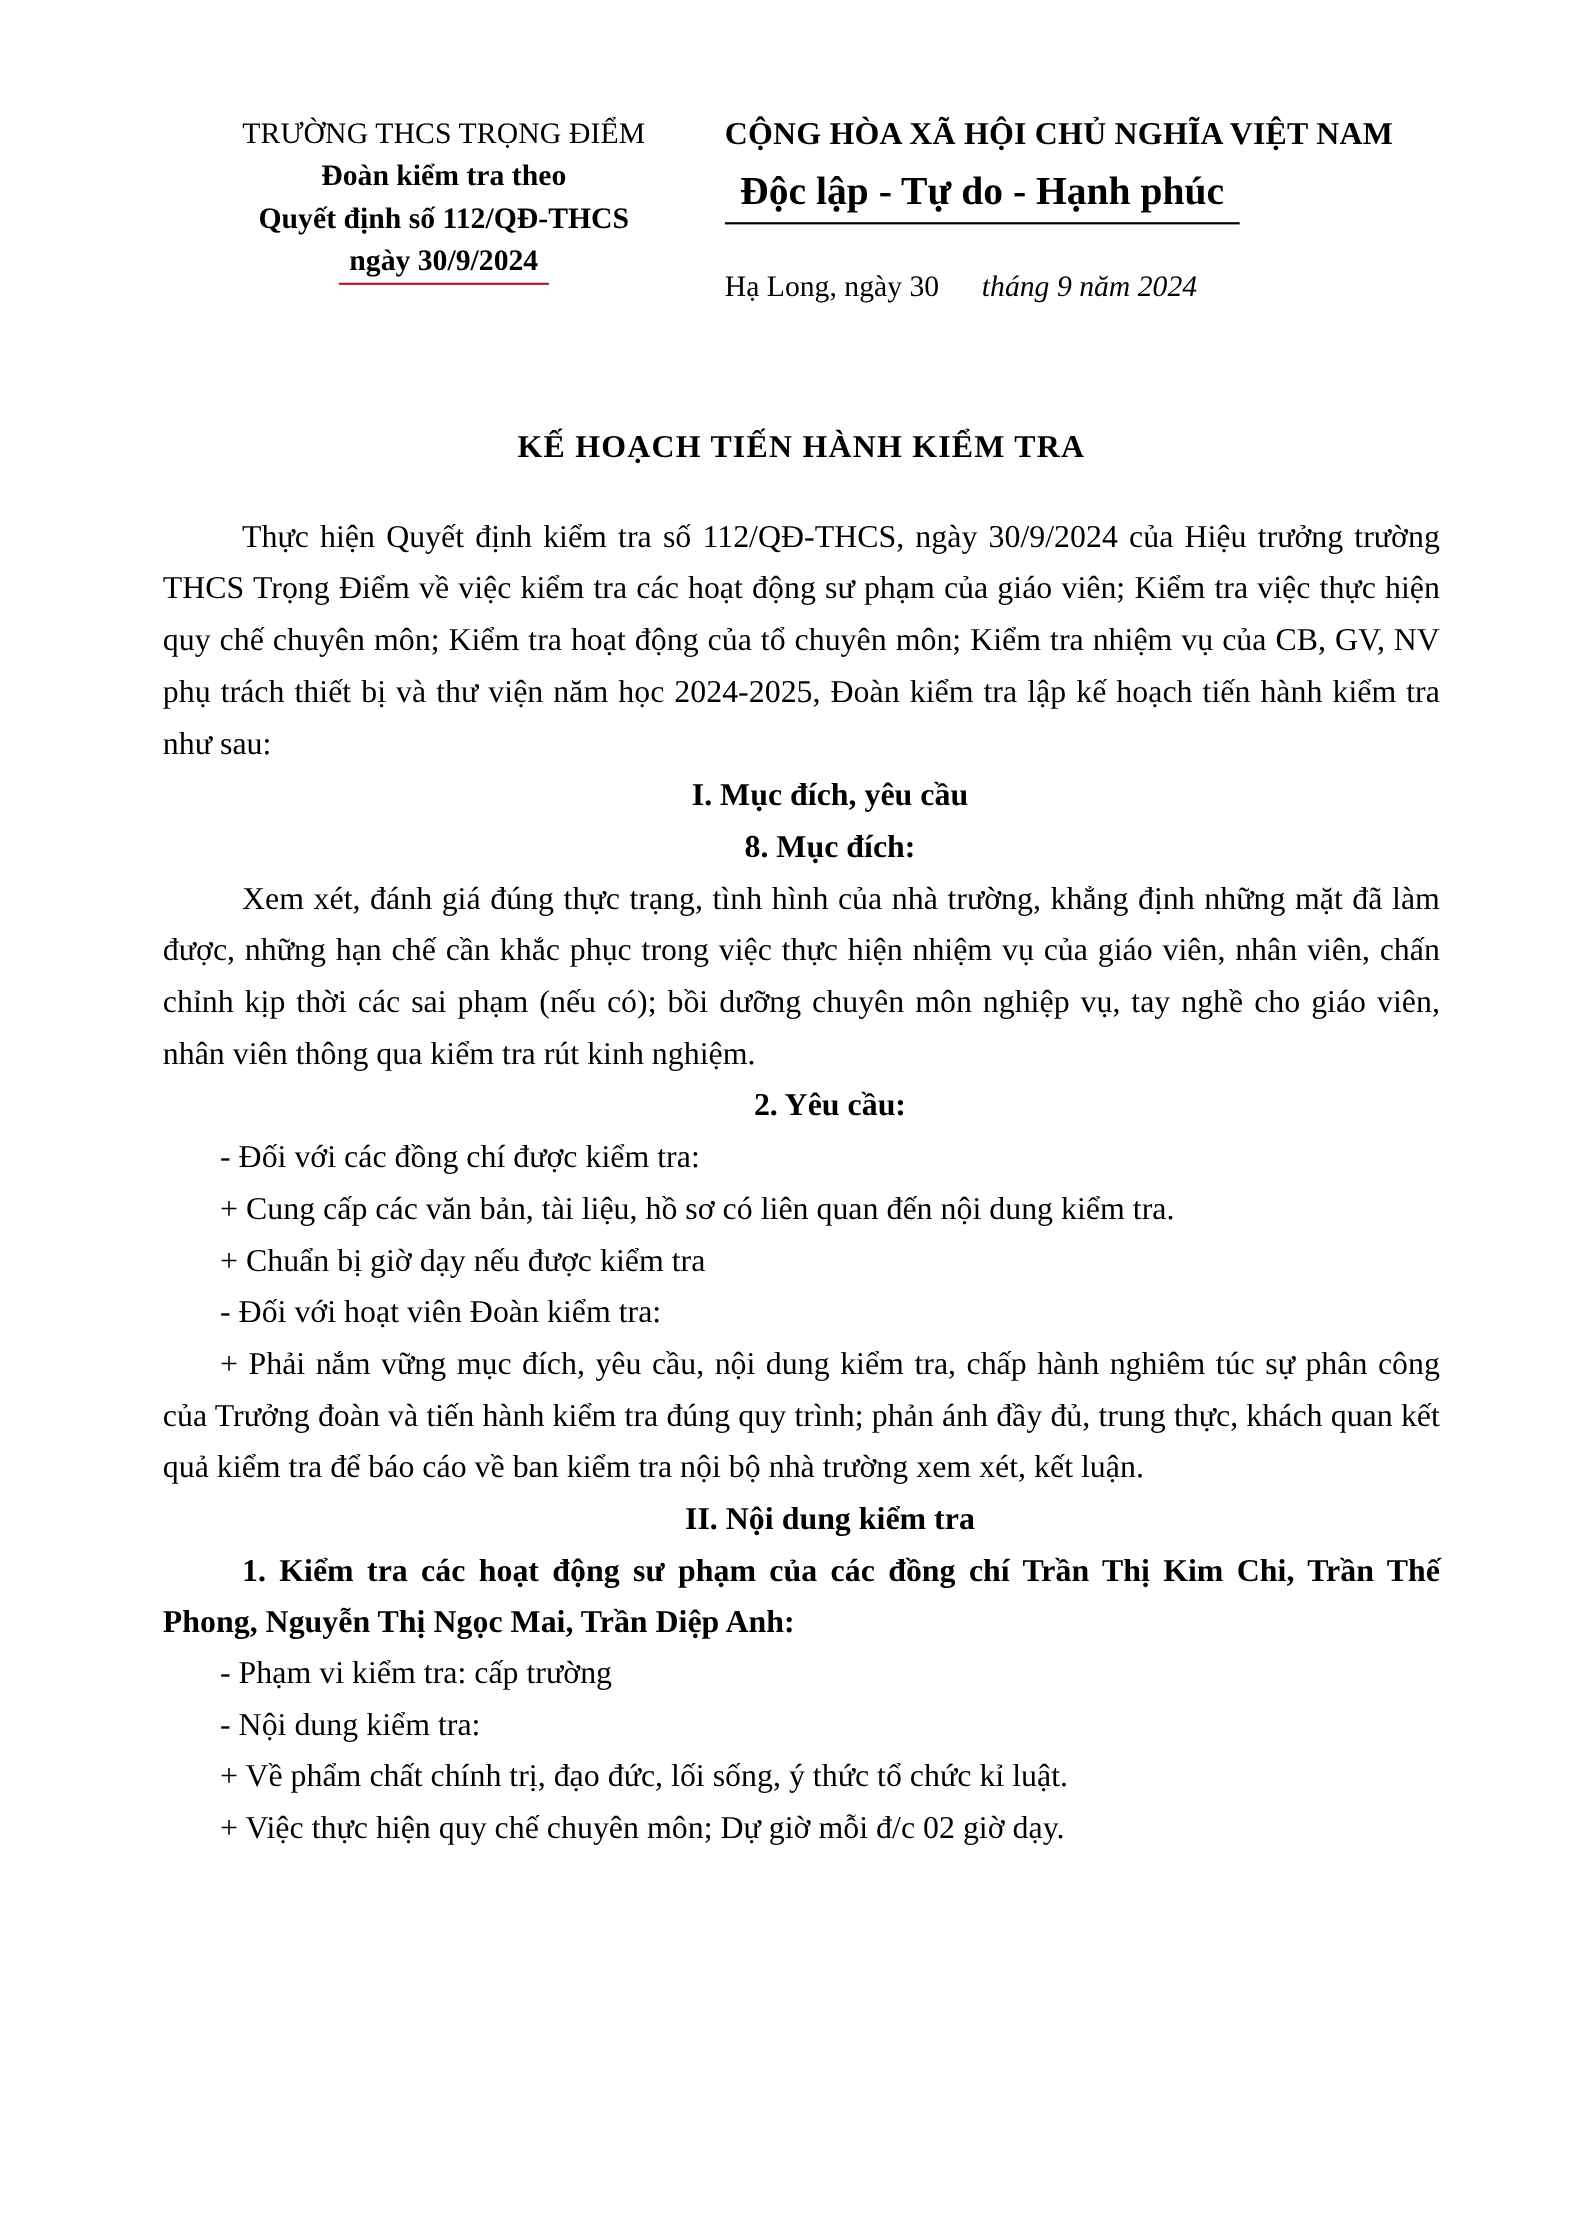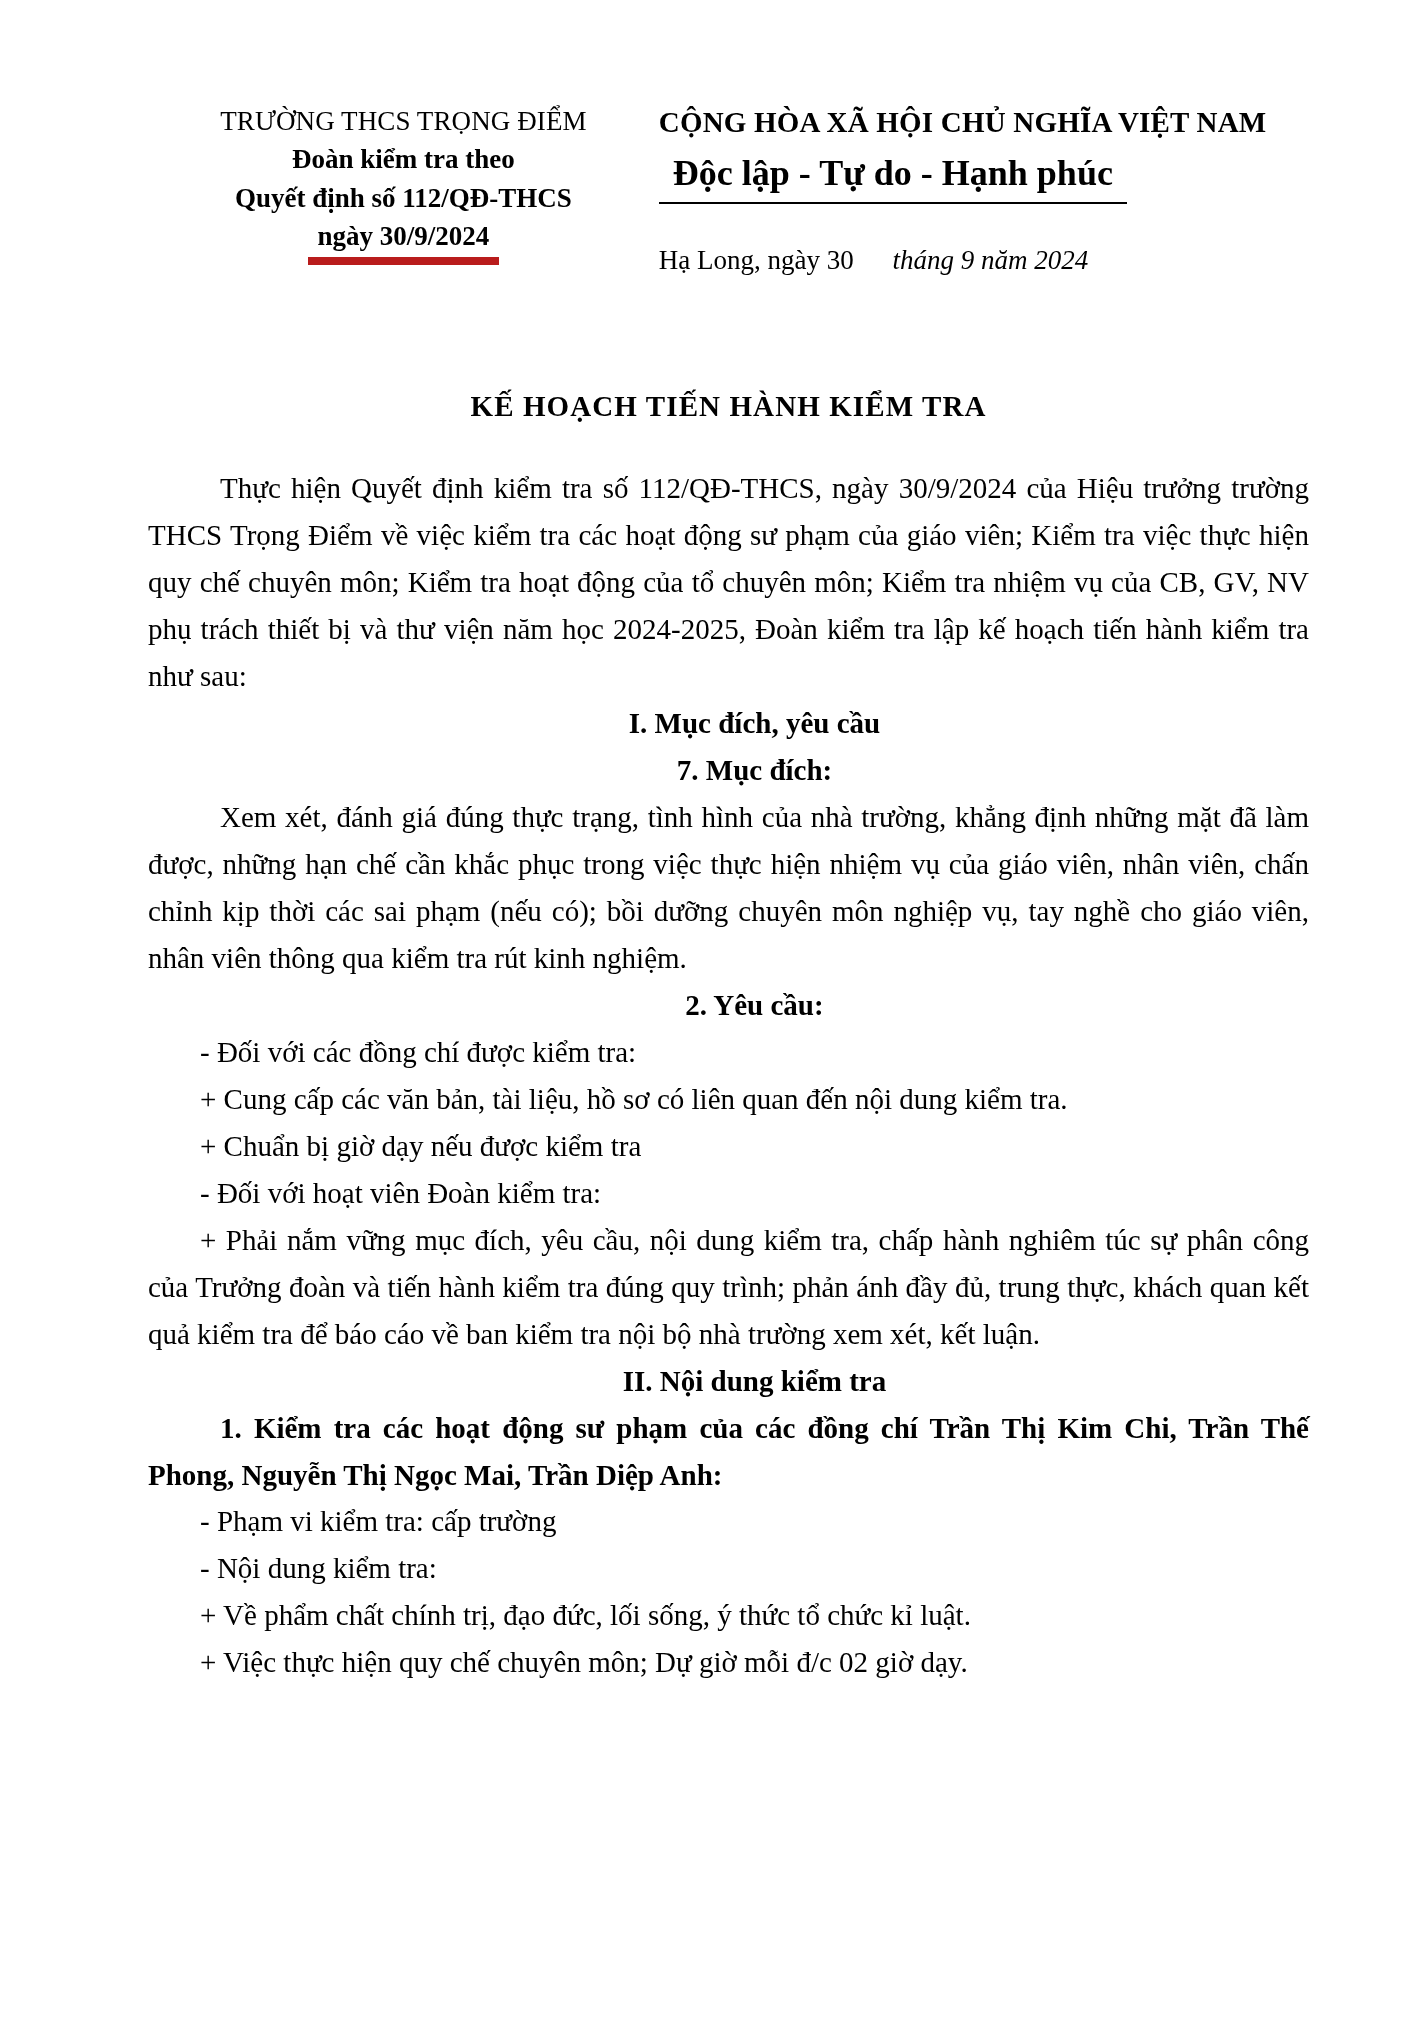--- a/index.html
+++ b/index.html
@@ -49,21 +49,21 @@
     white-space: nowrap;
   }
   .org-sub {
     font-size: 27px;
     font-weight: bold;
     line-height: 1.42;
     white-space: nowrap;
   }
   .org-sub.last {
     display: inline-block;
-    border-bottom: 8px solid #b91c1c;
+    border-bottom: 2px solid #b91c1c;
     padding: 0 10px 2px 10px;
   }
   .nation-title {
     font-size: 29px;
     font-weight: bold;
     line-height: 1.42;
     white-space: nowrap;
     letter-spacing: 0.2px;
   }
   .nation-motto {
@@ -160,21 +160,21 @@
   </div>
 
   <div class="doc-title">KẾ HOẠCH TIẾN HÀNH KIỂM TRA</div>
 
   <div class="doc-body">
 
     <p class="p indent just">Thực hiện Quyết định kiểm tra số 112/QĐ-THCS, ngày 30/9/2024 của Hiệu trưởng trường THCS Trọng Điểm về việc kiểm tra các hoạt động sư phạm của giáo viên; Kiểm tra việc thực  hiện quy chế chuyên môn; Kiểm tra hoạt động của tổ chuyên môn; Kiểm tra nhiệm vụ của CB, GV, NV phụ trách thiết bị và thư viện năm học 2024-2025, Đoàn kiểm tra lập kế hoạch tiến hành kiểm tra như sau:</p>
 
     <p class="heading">I. Mục đích, yêu cầu</p>
 
-    <p class="heading sub">7. Mục đích:</p>
+    <p class="heading sub">8. Mục đích:</p>
 
     <p class="p indent just">Xem xét, đánh giá đúng thực trạng, tình hình của nhà trường, khẳng định những mặt đã làm được, những hạn chế cần khắc phục trong việc thực hiện nhiệm vụ của giáo viên, nhân viên, chấn chỉnh kịp thời các sai phạm (nếu có); bồi dưỡng chuyên môn nghiệp vụ, tay nghề cho giáo viên, nhân viên thông qua kiểm tra rút kinh nghiệm.</p>
 
     <p class="heading sub">2. Yêu cầu:</p>
 
     <p class="bullet">- Đối với các đồng chí được kiểm tra:</p>
     <p class="bullet">+ Cung cấp các văn bản, tài liệu, hồ sơ có liên quan đến nội dung kiểm tra.</p>
     <p class="bullet">+ Chuẩn bị giờ dạy nếu được kiểm tra</p>
     <p class="bullet">- Đối với hoạt viên Đoàn kiểm tra:</p>
     <p class="bullet wrap">+ Phải nắm vững mục đích, yêu cầu, nội dung kiểm tra, chấp hành nghiêm túc sự phân công của Trưởng đoàn và tiến hành kiểm tra đúng quy trình; phản ánh đầy đủ, trung thực, khách quan kết quả kiểm tra để báo cáo về ban kiểm tra nội bộ nhà trường xem xét, kết luận.</p>

